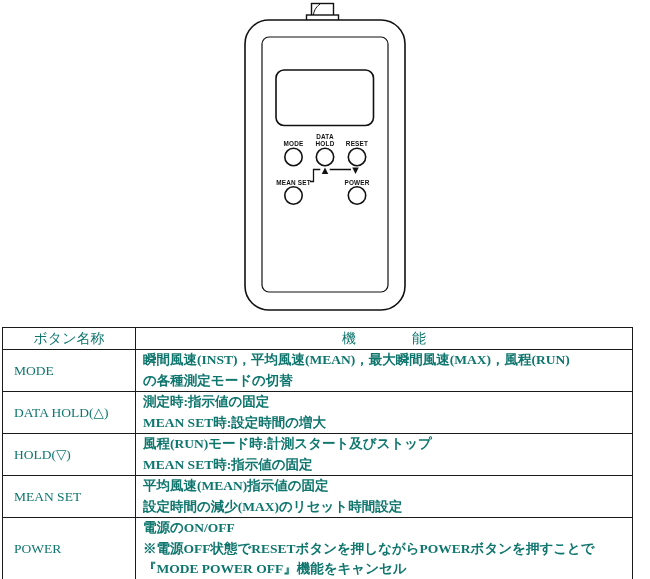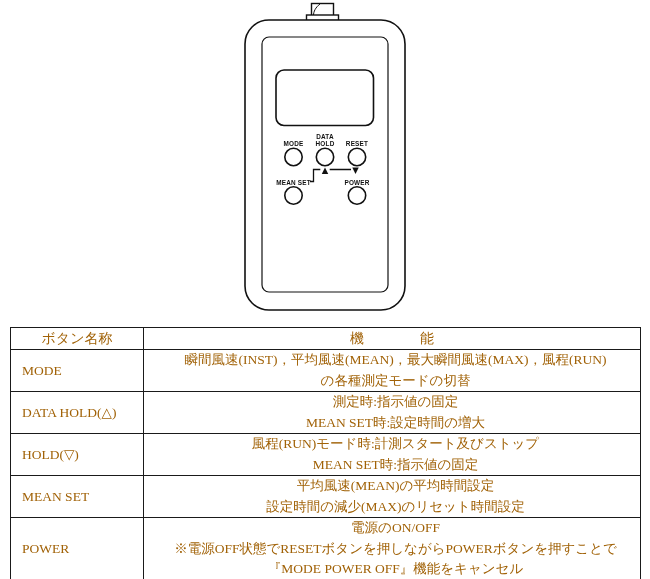--- a/index.html
+++ b/index.html
@@ -11,34 +11,34 @@
   .page{position:relative;width:650px;height:579px;background:#fff;overflow:hidden;}
 
   .device-svg{position:absolute;left:0;top:0;}
   .dev-label{
     font-family:"Liberation Sans","DejaVu Sans",sans-serif;
     font-weight:bold;font-size:6.4px;fill:#111;letter-spacing:.2px;
   }
   .marker{font-family:"DejaVu Sans","Liberation Sans",sans-serif;font-size:8.5px;fill:#111;}
 
   .func-table{
-    position:absolute;left:10px;top:327px;width:630px;
+    position:absolute;left:2px;top:327px;width:630px;
     border-collapse:collapse;table-layout:fixed;
-    font-size:13.5px;color:#a16207;background:#fff;
+    font-size:13.5px;color:#0f766e;background:#fff;
   }
   .func-table th,.func-table td{
     border:1px solid #1a1a1a;padding:0;vertical-align:middle;font-weight:normal;
   }
   .col-name{width:133px;}
   .col-func{width:497px;}
   th{height:21px;text-align:center;font-size:14px;}
   tr.r2{height:42px;}
   tr.r3{height:62px;}
   td.name-c{padding-left:11px;text-align:left;}
-  td.func-c{padding-left:7px;text-align:center;}
+  td.func-c{padding-left:7px;text-align:left;font-weight:bold;}
   .line{line-height:20.5px;white-space:nowrap;}
 </style>
 </head>
 <body>
 
 <div class="page">
 
   <svg class="device-svg" width="650" height="322" viewBox="0 0 650 322">
     <g fill="#ffffff" stroke="#111111">
 
@@ -98,21 +98,21 @@
     <tr class="r2">
       <td class="name-c">HOLD(▽)</td>
       <td class="func-c">
         <div class="line">風程(RUN)モード時:計測スタート及びストップ</div>
         <div class="line">MEAN SET時:指示値の固定</div>
       </td>
     </tr>
     <tr class="r2">
       <td class="name-c">MEAN SET</td>
       <td class="func-c">
-        <div class="line">平均風速(MEAN)の平均時間設定</div>
+        <div class="line">平均風速(MEAN)指示値の固定</div>
         <div class="line">設定時間の減少(MAX)のリセット時間設定</div>
       </td>
     </tr>
     <tr class="r3">
       <td class="name-c">POWER</td>
       <td class="func-c">
         <div class="line">電源のON/OFF</div>
         <div class="line">※電源OFF状態でRESETボタンを押しながらPOWERボタンを押すことで</div>
         <div class="line">『MODE POWER OFF』機能をキャンセル</div>
       </td>

